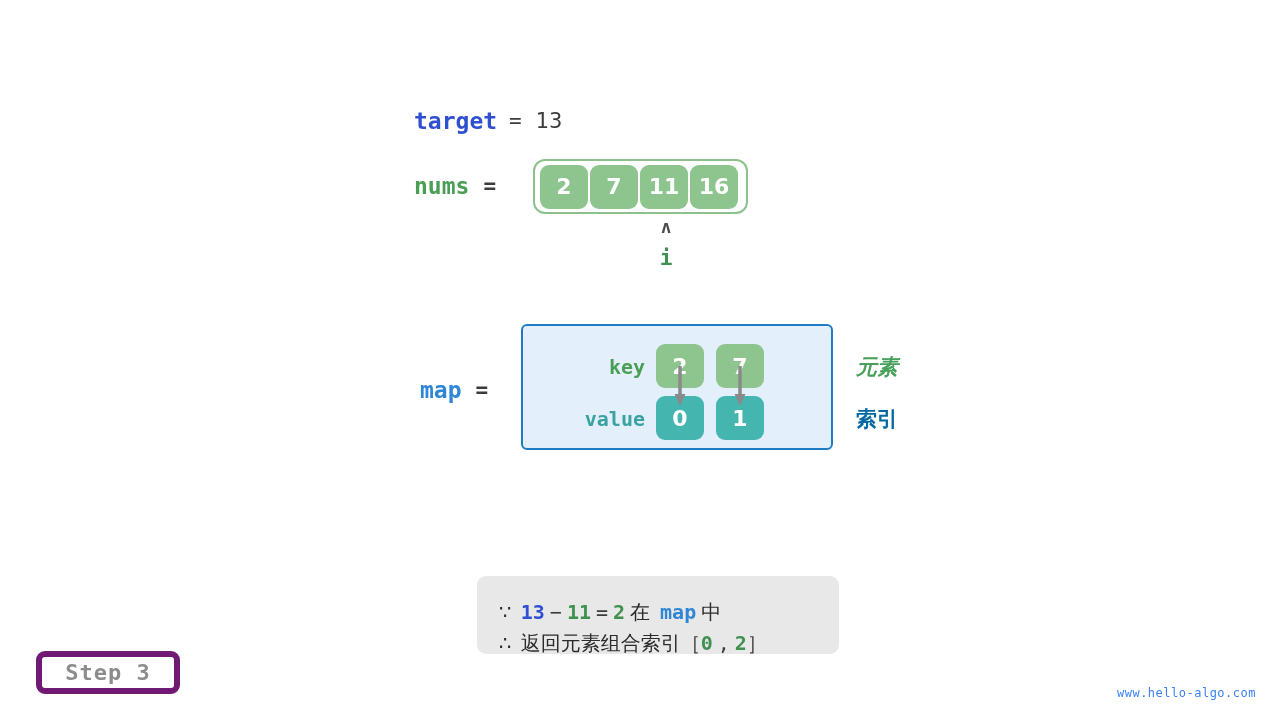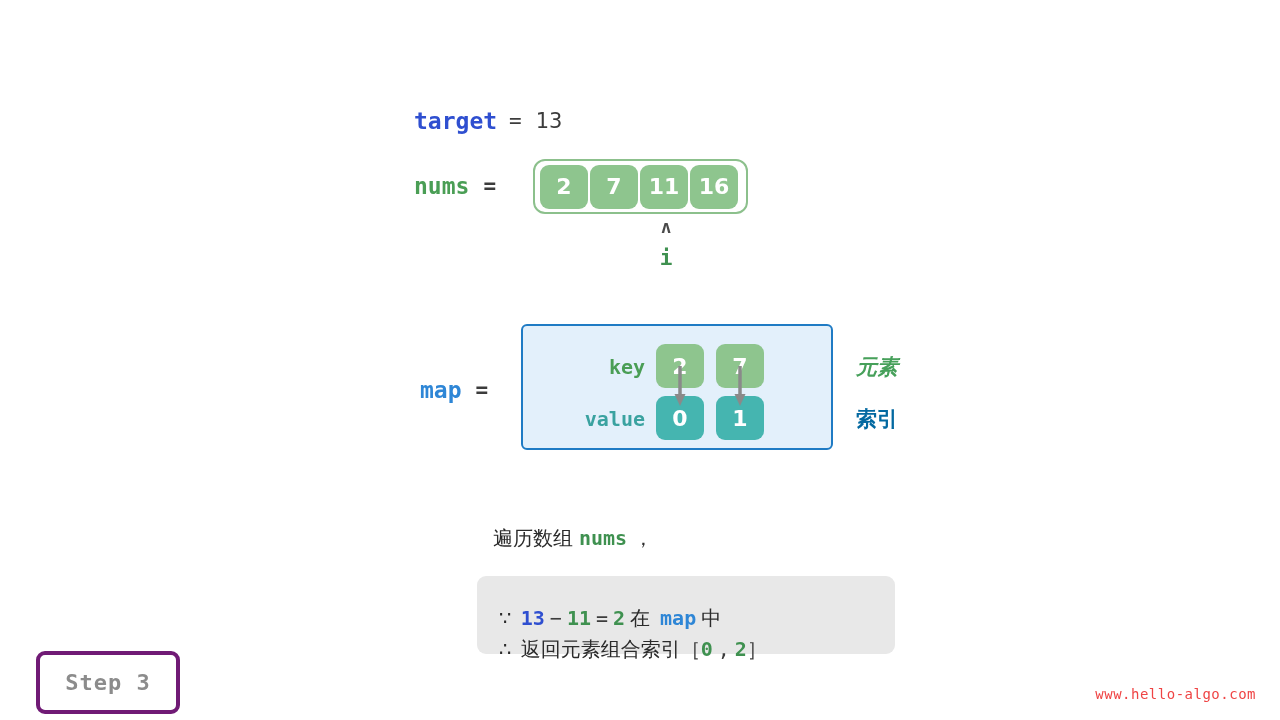--- a/index.html
+++ b/index.html
@@ -234,26 +234,26 @@
     font-family: "DejaVu Sans Mono", "Liberation Mono", monospace;
     font-weight: bold;
     color: #3f9150;
     margin: 0 6px;
   }
 
   #explain-box {
     position: absolute;
     left: 477px;
     top: 564px;
-    width: 418px;
+    width: 362px;
     height: 78px;
     background: #e8e8e8;
     border-radius: 9px;
     box-sizing: border-box;
-    padding: 27px 22px 0 22px;
+    padding: 21px 22px 0 22px;
   }
   .explain-line {
     font-family: "DejaVu Sans", "Liberation Sans", sans-serif;
     font-size: 20px;
     color: #2b2b2b;
     line-height: 31px;
     white-space: nowrap;
   }
   .sym { margin-right: 9px; }
   .m-blue {
@@ -276,43 +276,43 @@
     color: #3c3c3c;
   }
   .sp { margin: 0 5px; }
 
   
   #step-badge {
     position: absolute;
     left: 36px;
     top: 639px;
     width: 144px;
-    height: 63px;
-    border: 4px solid #701a75;
+    height: 43px;
+    border: 6px solid #701a75;
     border-radius: 9px;
     background: #ffffff;
     display: flex;
     align-items: center;
     justify-content: center;
     font-family: "DejaVu Sans Mono", "Liberation Mono", monospace;
     font-size: 22px;
     font-weight: bold;
     color: #8c8c8c;
     letter-spacing: 1px;
     box-sizing: border-box;
   }
 
   
   #watermark {
     position: absolute;
     right: 24px;
     top: 674px;
     font-family: "DejaVu Sans Mono", "Liberation Mono", monospace;
-    font-size: 14px;
-    color: #ef4444;
+    font-size: 12px;
+    color: #3b82f6;
     letter-spacing: 0.5px;
   }
 </style>
 </head>
 <body>
 
 <div class="canvas">
 
   <div id="target-row">
     <span class="mono var-name">target</span>
@@ -357,23 +357,20 @@
     </svg>
     <svg class="kv-arrow a1" viewBox="0 0 14 42">
       <line x1="7" y1="0" x2="7" y2="30" stroke="#8a8a8a" stroke-width="3.5"></line>
       <polygon points="7,40 1.5,28 12.5,28" fill="#8a8a8a"></polygon>
     </svg>
   </div>
 
   <div class="legend" id="legend-element">元素</div>
   <div class="legend" id="legend-index">索引</div>
 
-  <div id="caption-line">
-    <span>遍历数组</span><span class="code-green">nums</span><span>，</span>
-  </div>
 
   <div id="explain-box">
     <div class="explain-line">
       <span class="sym">∵</span><span class="m-blue">13</span><span class="m-gray sp">−</span><span class="m-green">11</span><span class="m-gray sp">=</span><span class="m-green">2</span><span class="sp">在</span><span class="m-lblue sp">map</span><span>中</span>
     </div>
     <div class="explain-line">
       <span class="sym">∴</span><span>返回元素组合索引</span><span class="m-gray">［</span><span class="m-green">0</span><span class="m-gray sp">,</span><span class="m-green">2</span><span class="m-gray">］</span>
     </div>
   </div>
 

